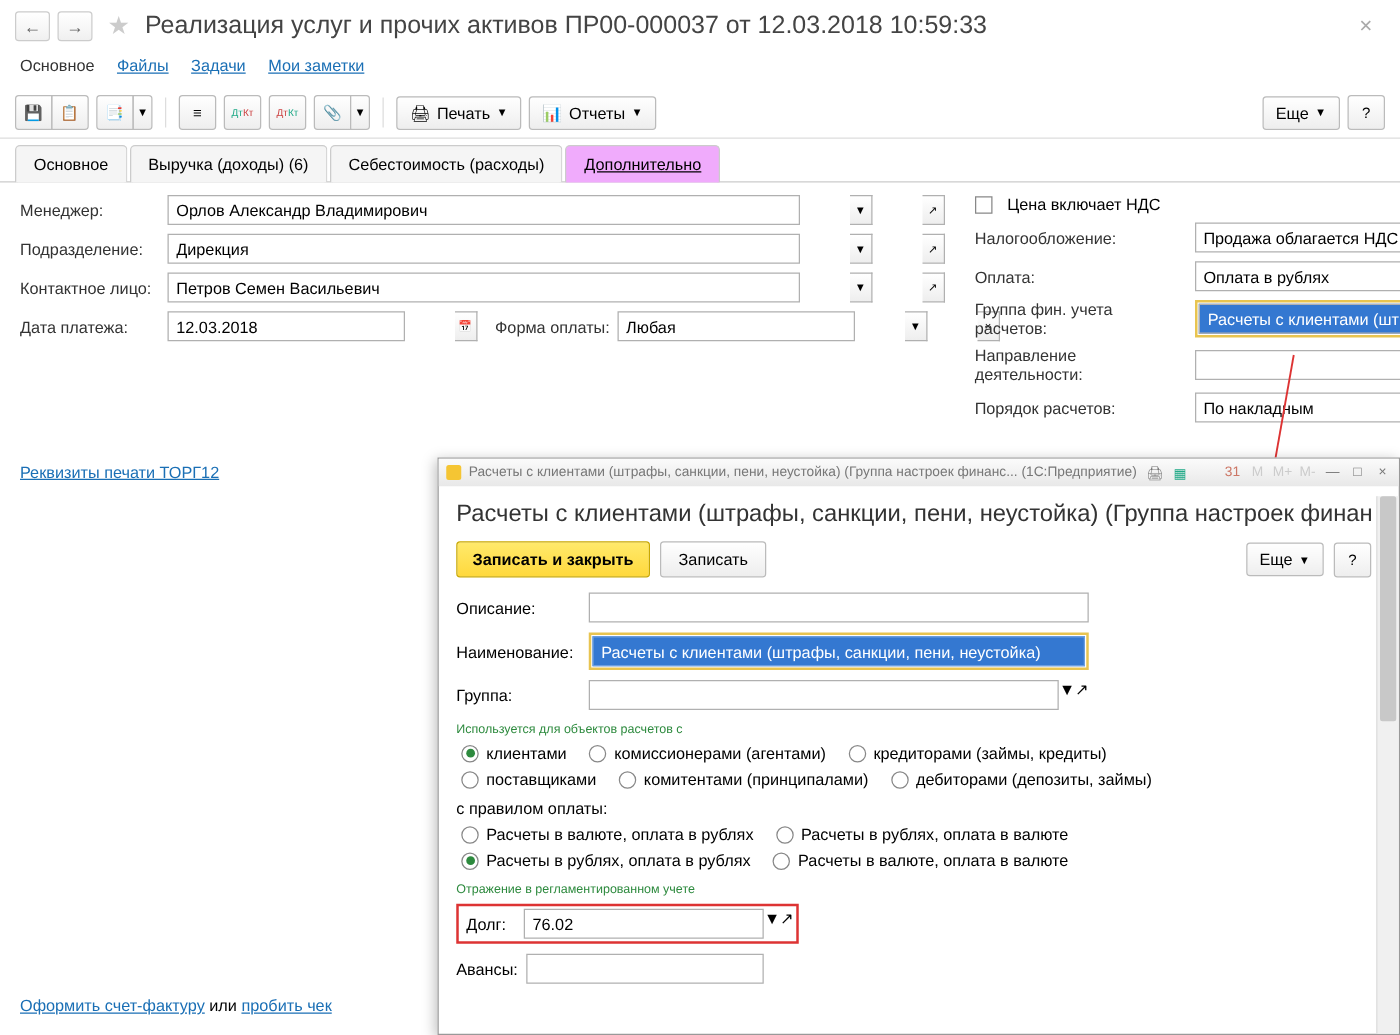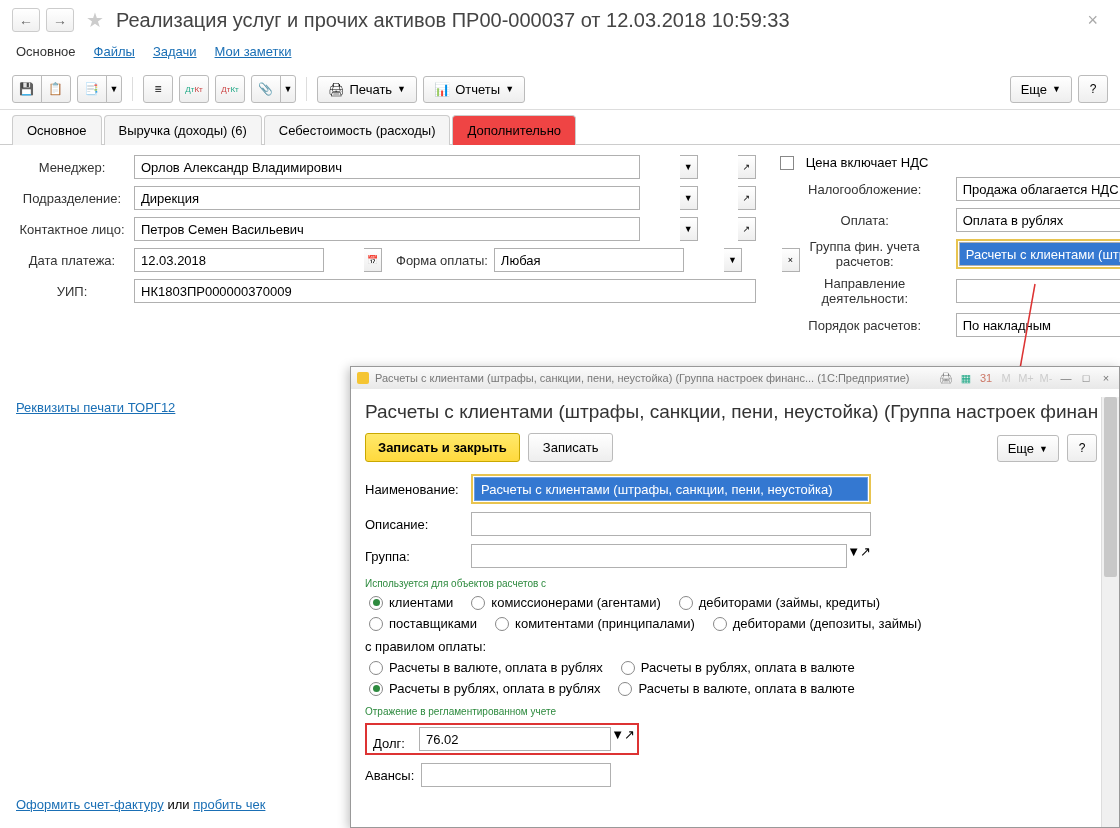--- a/index.html
+++ b/index.html
@@ -16,53 +16,53 @@
 .btn-yellow { background: linear-gradient(#ffe96b,#ffd93d); border: 1px solid #c9a800; border-radius: 3px; padding: 6px 12px; font-weight: bold; font-size: 13px; cursor: pointer; }
 .btn-icon { width: 30px; height: 28px; border: 1px solid #bbb; background: linear-gradient(#fff,#eee); border-radius: 3px; display: inline-flex; align-items: center; justify-content: center; cursor: pointer; font-size: 12px; }
 .btn-group { display: flex; }
 .btn-group .btn-icon { border-radius: 0; margin-left: -1px; }
 .btn-group .btn-icon:first-child { border-radius: 3px 0 0 3px; margin-left: 0; }
 .btn-group .btn-icon:last-child { border-radius: 0 3px 3px 0; }
 .btn-text { border: 1px solid #bbb; background: linear-gradient(#fff,#eee); border-radius: 3px; padding: 5px 10px; display: inline-flex; align-items: center; gap: 5px; cursor: pointer; font-size: 13px; }
 .sep { width: 1px; height: 24px; background: #ddd; margin: 0 4px; }
 .tabbar { display: flex; border-bottom: 1px solid #ccc; padding: 0 12px; margin-top: 4px; }
 .tab { padding: 7px 14px; border: 1px solid #ccc; border-bottom: none; background: #f5f5f5; margin-right: 2px; border-radius: 4px 4px 0 0; font-size: 13px; cursor: pointer; position: relative; top: 1px; }
-.tab.active { background: #ef4444; }
+.tab.active { background: #f0abfc; text-decoration: underline; }
 .form-area { display: flex; padding: 10px 16px; gap: 24px; }
 .col { flex: 1; }
 .frow { display: flex; align-items: center; margin-bottom: 7px; gap: 6px; }
-.flabel { width: 112px; font-size: 13px; color: #333; flex-shrink: 0; text-align: center; }
+.flabel { width: 112px; font-size: 13px; color: #333; flex-shrink: 0; }
 .finput { flex: 1; display: flex; gap: 40px; }
 .finput input { flex: 1; border: 1px solid #b0b0b0; padding: 4px 6px; font-size: 13px; height: 24px; }
 .finput .dd { width: 18px; height: 24px; border: 1px solid #b0b0b0; border-left: none; background: linear-gradient(#fff,#eee); display: flex; align-items: center; justify-content: center; font-size: 9px; cursor: pointer; }
 .finput.hl input { background: #3478d1; color: #fff; }
 .finput.hl { border: 2px solid #e8c450; padding: 1px; }
 .link { color: #1a6fb5; text-decoration: underline; cursor: pointer; }
 .bottom-link { padding: 6px 16px; font-size: 13px; }
 .modal { position: absolute; left: 350px; top: 366px; width: 770px; height: 462px; background: #fff; border: 1px solid #999; box-shadow: -2px 2px 10px rgba(0,0,0,.25); }
 .modal-titlebar { height: 22px; background: linear-gradient(#fbfbfb,#e8e8e8); display: flex; align-items: center; padding: 0 6px; font-size: 11px; color: #777; gap: 6px; }
 .modal-titlebar .ti { width: 14px; height: 14px; display: flex; align-items: center; justify-content: center; font-size: 11px; cursor: pointer; }
 .modal-body { padding: 8px 22px 8px 14px; overflow: hidden; position: relative; }
 .modal-scroll { position: absolute; right: 0; top: 30px; bottom: 0; width: 18px; background: #f0f0f0; border-left: 1px solid #ddd; }
 .modal-scroll .thumb { position: absolute; top: 0; left: 2px; right: 2px; height: 180px; background: #c8c8c8; border-radius: 2px; }
 .modal h2 { font-size: 19px; font-weight: normal; color: #333; margin: 4px 0 10px; white-space: nowrap; overflow: hidden; }
-.modal-toolbar { display: flex; align-items: flex-end; gap: 8px; margin-bottom: 12px; }
+.modal-toolbar { display: flex; align-items: center; gap: 8px; margin-bottom: 12px; }
 .btn-plain { border: 1px solid #bbb; background: linear-gradient(#fff,#eee); border-radius: 3px; padding: 6px 14px; font-size: 13px; cursor: pointer; }
 .mrow { display: flex; align-items: center; margin-bottom: 8px; gap: 6px; }
 .mlabel { width: 100px; font-size: 13px; }
 .minput { display: flex; width: 400px; }
 .minput input { flex: 1; border: 1px solid #b0b0b0; padding: 4px 6px; font-size: 13px; height: 24px; }
 .minput.hl { border: 2px solid #e8c450; padding: 1px; }
 .minput.hl input { background: #3478d1; color: #fff; border: 1px solid #6a9de0; }
 .section-title { color: #2d8a3e; font-size: 10px; margin: 10px 0 6px; }
 .radiogrp { display: flex; flex-wrap: wrap; gap: 4px 18px; margin-bottom: 6px; padding-left: 4px; }
 .radio-item { display: flex; align-items: center; gap: 6px; font-size: 13px; }
 .radio { width: 14px; height: 14px; border: 1.5px solid #888; border-radius: 50%; display: flex; align-items: center; justify-content: center; }
 .radio.on::after { content: ''; width: 7px; height: 7px; background: #2d8a3e; border-radius: 50%; }
-.redbox { border: 2px solid #d33; padding: 2px; display: flex; align-items: flex-end; gap: 6px; width: 274px; }
+.redbox { border: 2px solid #d33; padding: 2px; display: flex; align-items: center; gap: 6px; width: 274px; }
 .redbox .mlabel { width: 44px; padding-left: 4px; }
 .redbox .minput { width: 180px; flex: 1; }
 .checkbox { width: 14px; height: 14px; border: 1px solid #888; margin-right: 6px; }
 svg.arrow { position: absolute; left: 640px; top: 272px; pointer-events: none; }
 </style>
 </head>
 <body>
 
 <div class="topbar">
   <div class="nav-btn">←</div>
@@ -158,26 +158,20 @@
       <div class="flabel">Дата платежа:</div>
       <div class="finput" style="flex:0 0 120px;">
           <input value="12.03.2018" style="">
           <div class="dd">📅</div>
         </div>
       <div class="flabel" style="width:auto;margin-left:8px;">Форма оплаты:</div>
       <div class="finput" style="flex:0 0 140px;">
           <input value="Любая" style="">
           <div class="dd">▼</div>
           <div class="dd">×</div>
-        </div>
-    </div>
-    <div class="frow">
-      <div class="flabel">УИП:</div>
-      <div class="finput">
-          <input value="НК1803ПР000000370009" style="">
         </div>
     </div>
     <div style="height:90px;"></div>
     <a class="link">Реквизиты печати ТОРГ12</a>
   </div>
 
   <div class="col">
     <div class="frow">
       <div class="checkbox"></div>
       <span>Цена включает НДС</span>
@@ -233,21 +227,21 @@
     </defs>
   <line x1="395" y1="12" x2="375" y2="125" stroke="#d33" stroke-width="1.5" marker-end="url(#ah)"></line>
 </svg>
 
 <div class="modal">
   <div class="modal-titlebar">
     <span style="width:12px;height:12px;background:#f5c533;border-radius:2px;"></span>
     <span style="flex:1;overflow:hidden;white-space:nowrap;">Расчеты с клиентами (штрафы, санкции, пени, неустойка) (Группа настроек финанс...   (1С:Предприятие)</span>
     <span class="ti">🖨</span>
     <span class="ti" style="color:#2a8;">▦</span>
-    <span class="ti" style="color:#c76;">31</span>
+    <span class="ti" style="color:#c76;margin-left:22px;">31</span>
     <span class="ti" style="color:#ccc;">M</span>
     <span class="ti" style="color:#ccc;">M+</span>
     <span class="ti" style="color:#ccc;">M-</span>
     <span class="ti">—</span>
     <span class="ti">□</span>
     <span class="ti">×</span>
   </div>
   <div class="modal-body">
     <h2>Расчеты с клиентами (штрафы, санкции, пени, неустойка) (Группа настроек финанс...</h2>
     <div class="modal-toolbar">
@@ -255,29 +249,29 @@
       <button class="btn-plain">Записать</button>
       <div style="flex:1"></div>
       <div class="btn-text">
           <span>Еще</span>
           <span style="font-size:9px;">▼</span>
         </div>
       <div class="btn-icon">?</div>
     </div>
 
     <div class="mrow">
+      <div class="mlabel">Описание:</div>
+      <div class="minput">
+          <input value="" style="">
+        </div>
+    </div>
+    <div class="mrow">
       <div class="mlabel">Наименование:</div>
       <div class="minput hl">
           <input value="Расчеты с клиентами (штрафы, санкции, пени, неустойка)" style="">
-        </div>
-    </div>
-    <div class="mrow">
-      <div class="mlabel">Описание:</div>
-      <div class="minput">
-          <input value="" style="">
         </div>
     </div>
     <div class="mrow">
       <div class="mlabel">Группа:</div>
       <div class="minput">
           <input value="" style="">
           <div class="dd">▼</div>
           <div class="dd">↗</div>
         </div>
     </div>
@@ -287,21 +281,21 @@
       <div class="radio-item">
           <div class="radio on"></div>
           <span>клиентами</span>
         </div>
       <div class="radio-item">
           <div class="radio"></div>
           <span>комиссионерами (агентами)</span>
         </div>
       <div class="radio-item">
           <div class="radio"></div>
-          <span>дебиторами (займы, кредиты)</span>
+          <span>кредиторами (займы, кредиты)</span>
         </div>
     </div>
     <div class="radiogrp">
       <div class="radio-item">
           <div class="radio"></div>
           <span>поставщиками</span>
         </div>
       <div class="radio-item">
           <div class="radio"></div>
           <span>комитентами (принципалами)</span>

